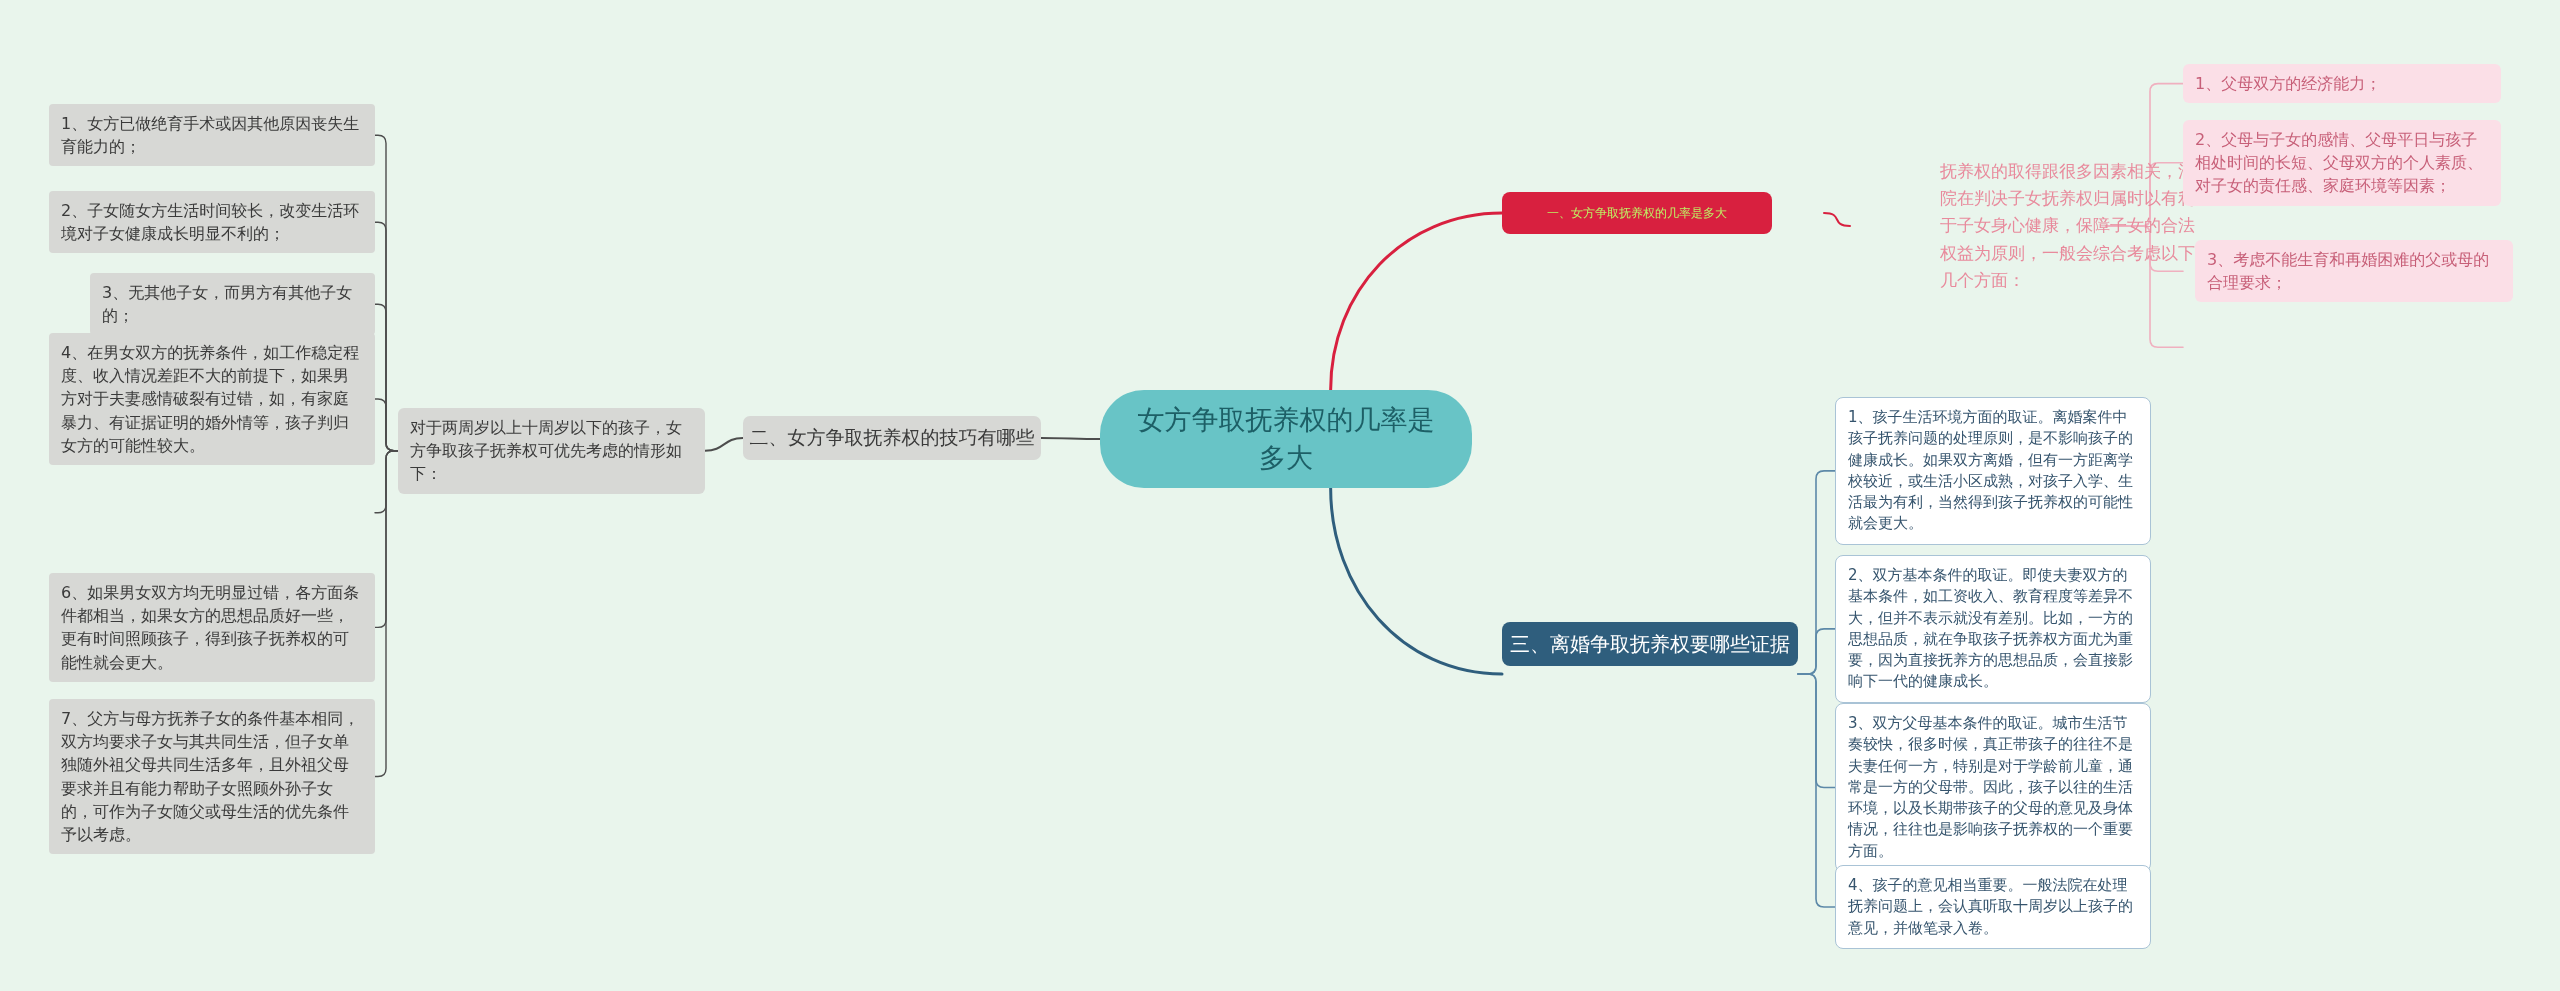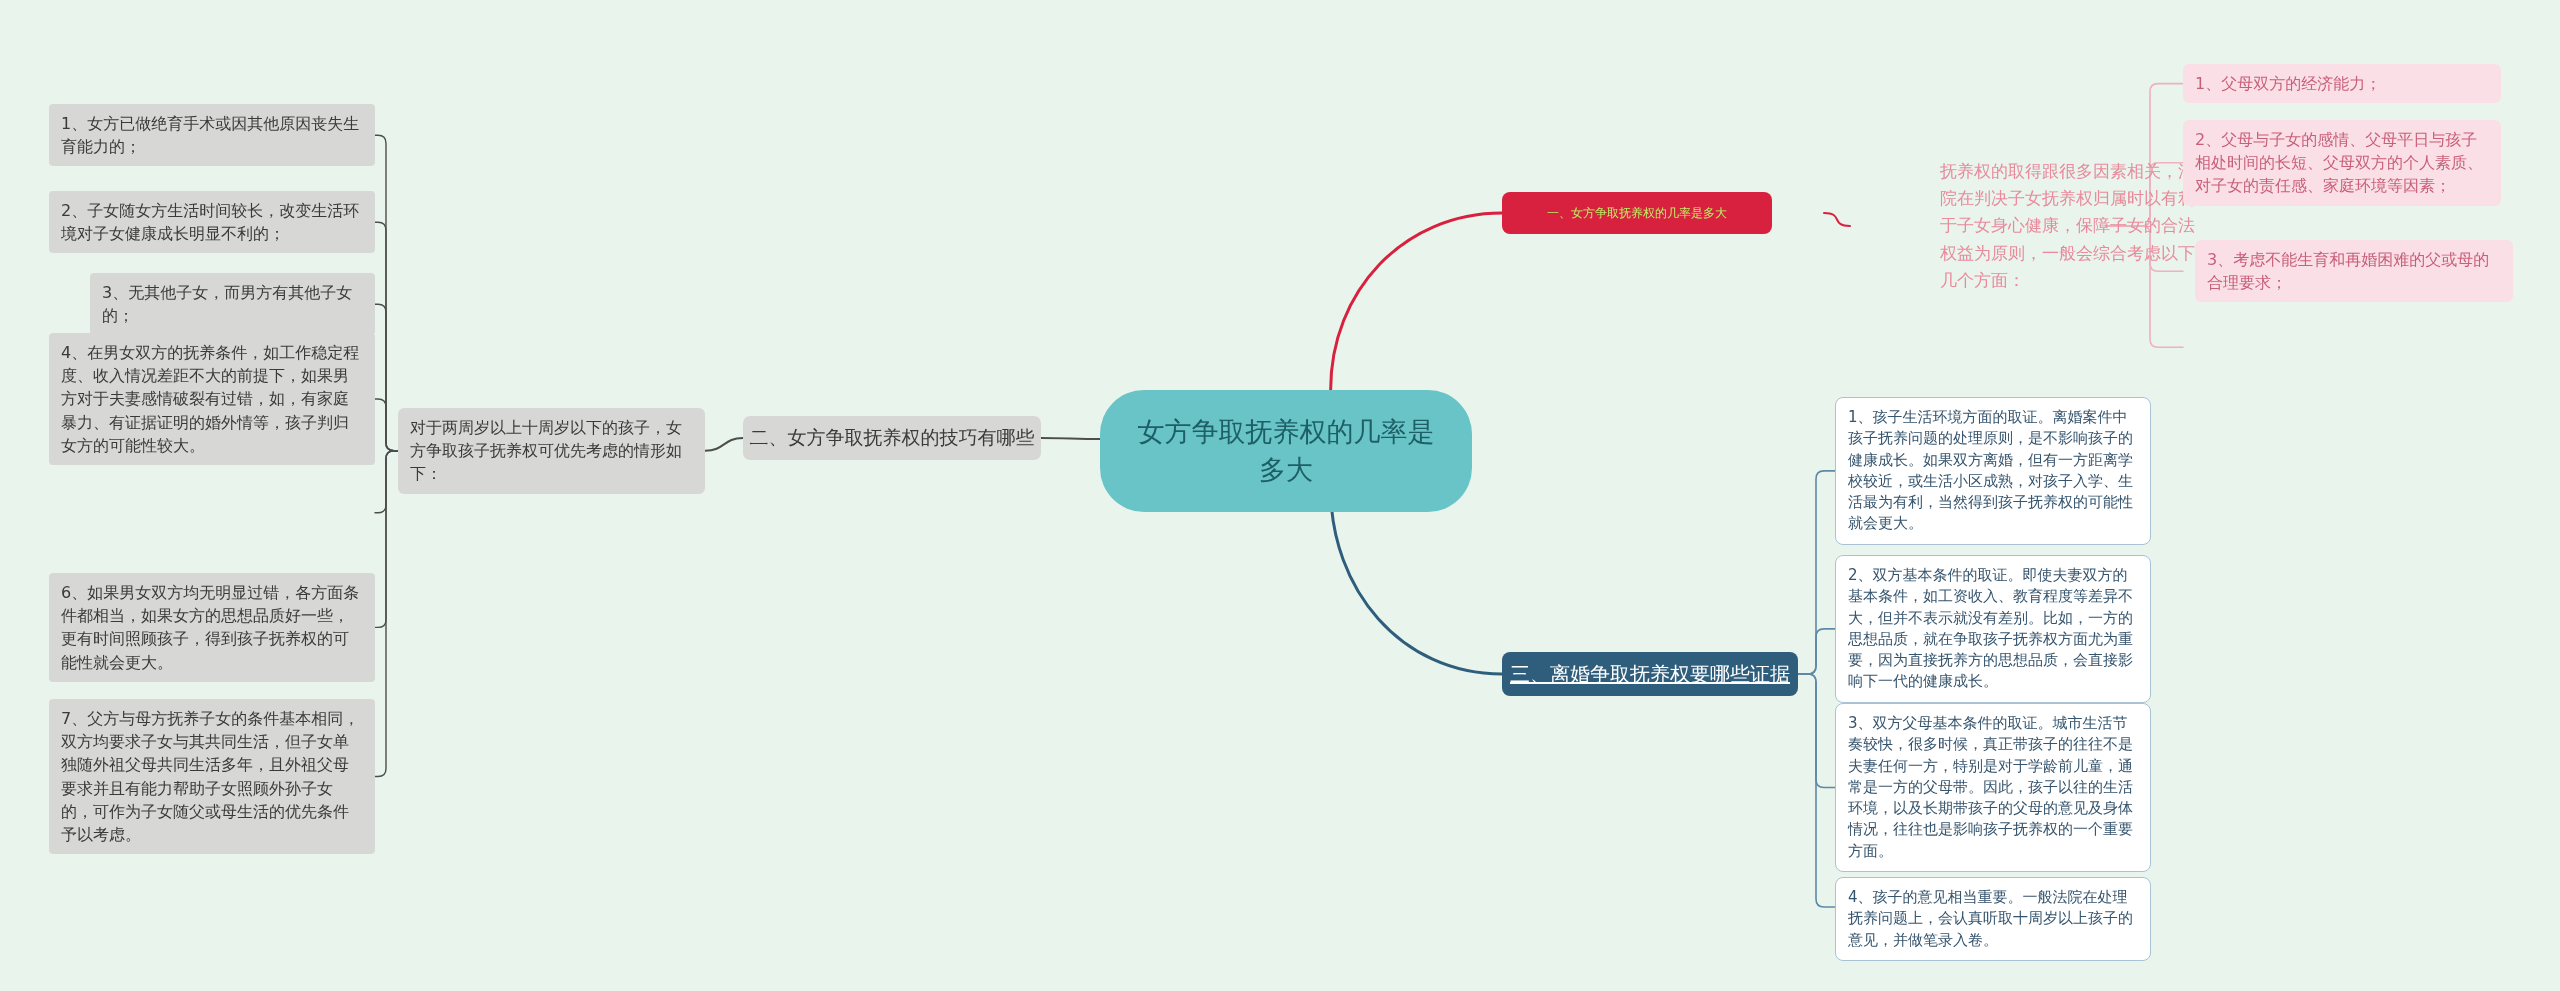--- a/index.html
+++ b/index.html
@@ -10,30 +10,30 @@
     font-family:"DejaVu Sans",sans-serif;
     overflow:hidden;
   }
   #connectors{position:absolute;left:0;top:0;z-index:0;}
   .node{position:absolute;z-index:1;box-sizing:border-box;}
   .title{
     display:flex;align-items:center;justify-content:center;
     text-align:center;border-radius:8px;cursor:pointer;
   }
   #central{
-    left:1100px;top:390px;width:372px;height:122px;
+    left:1100px;top:390px;width:372px;height:98px;
     background:var(--teal);color:var(--teal-text);
     border-radius:44px;
     display:flex;align-items:center;justify-content:center;
     text-align:center;font-size:27px;line-height:1.42;
     padding:0 30px;cursor:pointer;
   }
   #node1{left:1502px;top:192px;width:270px;height:42px;background:var(--red);color:#bef264;font-size:12px;}
   #node2{left:743px;top:416px;width:298px;height:44px;background:var(--gray-box-bg);color:var(--gray-text);font-size:19px;border-radius:7px;}
-  #node3{left:1502px;top:652px;width:296px;height:44px;background:var(--navy);color:#fff;font-size:20px;text-decoration:underline;}
+  #node3{left:1502px;top:622px;width:296px;height:44px;background:var(--navy);color:#fff;font-size:20px;}
   #intro1{
     left:1940px;top:158px;width:256px;
     color:var(--pink-intro-text);font-size:17px;line-height:1.6;
   }
   #intro2{
     left:398px;top:408px;width:307px;
     background:var(--gray-box-bg);color:var(--gray-text);
     font-size:16px;line-height:1.45;padding:8px 12px;border-radius:6px;
   }
   .gbox{
@@ -49,21 +49,21 @@
     background:var(--pink-box-bg);color:var(--pink-box-text);
     font-size:16px;line-height:1.45;padding:8px 12px;border-radius:6px;
   }
   #p0{top:64px;} #p1{top:120px;} #p2{top:240px;margin-left:12px;} #p3{top:316px;}
   .bbox{
     left:1835px;width:316px;
     background:#ffffff;border:1px solid var(--blue-box-border);
     color:var(--blue-box-text);
     font-size:15px;line-height:1.42;padding:9px 12px;border-radius:8px;
   }
-  #b0{top:397px;} #b1{top:555px;} #b2{top:703px;} #b3{top:865px;margin-top:12px;}
+  #b0{top:397px;} #b1{top:555px;} #b2{top:703px;} #b3{top:865px;}
 </style>
 </head>
 <body>
 
 <div id="canvas">
   <svg id="connectors" width="2560" height="991" viewBox="0 0 2560 991">
       <path d="M 1330.6399999999999 390 C 1330.6399999999999 291.45599999999996, 1403.456 213, 1502 213" fill="none" stroke="#d8203f" stroke-width="3" stroke-linecap="round"></path>
       <path d="M 1824 213 C 1844 213, 1830 225.96875, 1850 225.96875" fill="none" stroke="#d8203f" stroke-width="2" stroke-linecap="round"></path>
       <path d="M 2106 225.96875 L 2142 225.96875 Q 2150 225.96875 2150 217.96875 L 2150 91.59375 Q 2150 83.59375 2158 83.59375 L 2183 83.59375" fill="none" stroke="#f0b0bf" stroke-width="1.6" stroke-linecap="round"></path>
       <path d="M 2106 225.96875 L 2142 225.96875 Q 2150 225.96875 2150 217.96875 L 2150 170.78125 Q 2150 162.78125 2158 162.78125 L 2183 162.78125" fill="none" stroke="#f0b0bf" stroke-width="1.6" stroke-linecap="round"></path>

